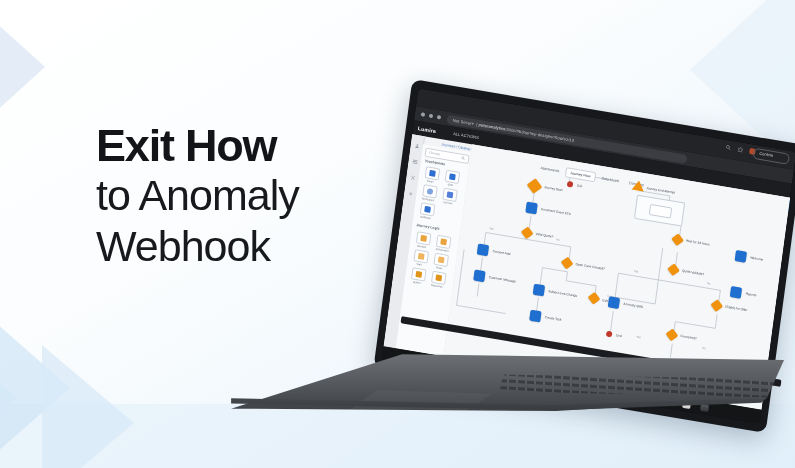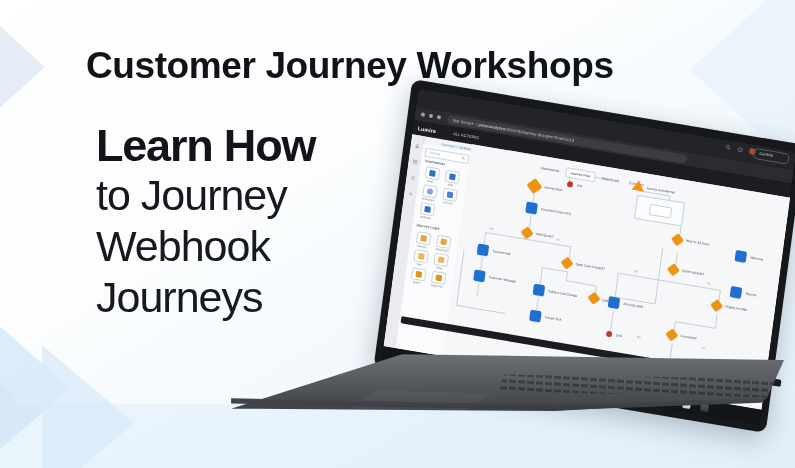--- a/index.html
+++ b/index.html
@@ -161,26 +161,24 @@
 <div id="stage">
 
   <div class="bg-shape tri" id="tri-tl"></div>
 
   <div class="bg-shape tri" id="tri-tr"></div>
   <div class="bg-shape" id="band-b"></div>
   <div class="bg-shape tri" id="tri-bl3"></div>
   <div class="bg-shape tri" id="tri-bl"></div>
   <div class="bg-shape tri" id="tri-bl2"></div>
 
-  <div id="title">Customer Journey Workshops</div>
   <div id="headline">
-    <span id="hl-strong">Learn How</span>
-    <span class="hl-light">to Journey</span>
+    <span id="hl-strong">Exit How</span>
+    <span class="hl-light">to Anomaly</span>
     <span class="hl-light">Webhook</span>
-    <span class="hl-light">Journeys</span>
   </div>
 
   <div id="laptop">
 
     <div id="lid">
       <div id="lid-inner">
 
         <div class="chrome" id="chrome-top">
           <svg class="chrome-ico" style="right:64px" viewBox="0 0 24 24">
               <circle cx="10" cy="10" r="6" fill="none" stroke="#b9bdc4" stroke-width="2.4"></circle>

